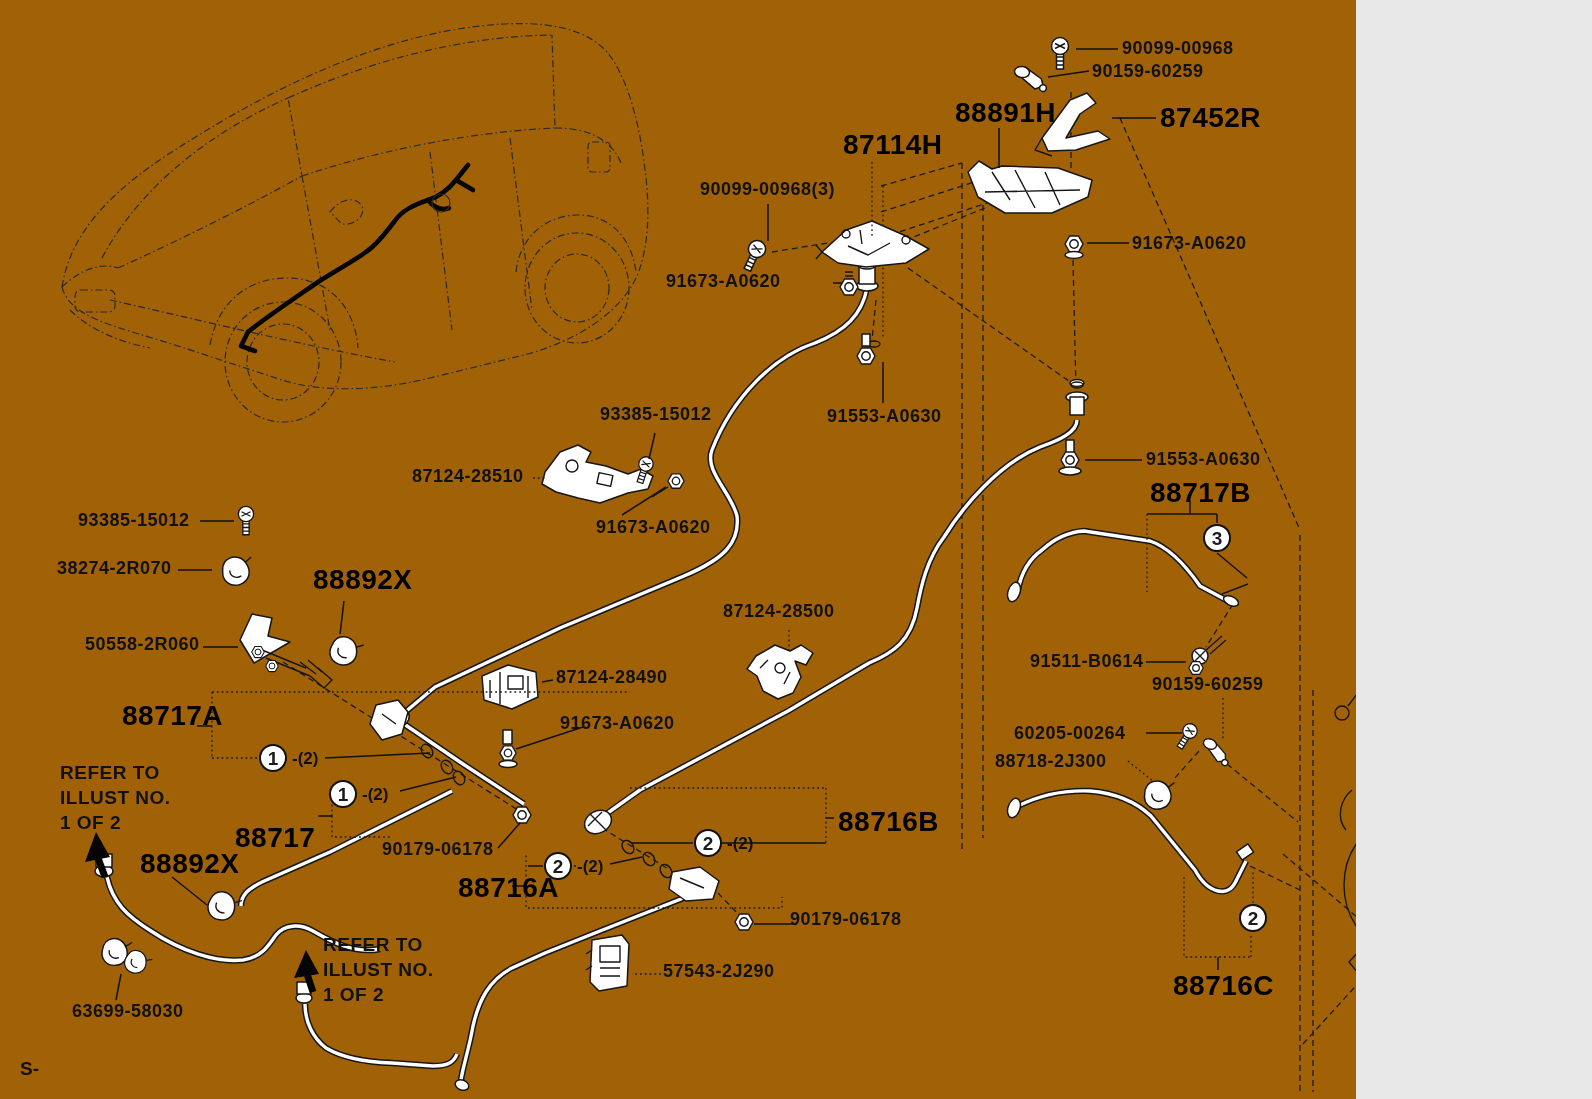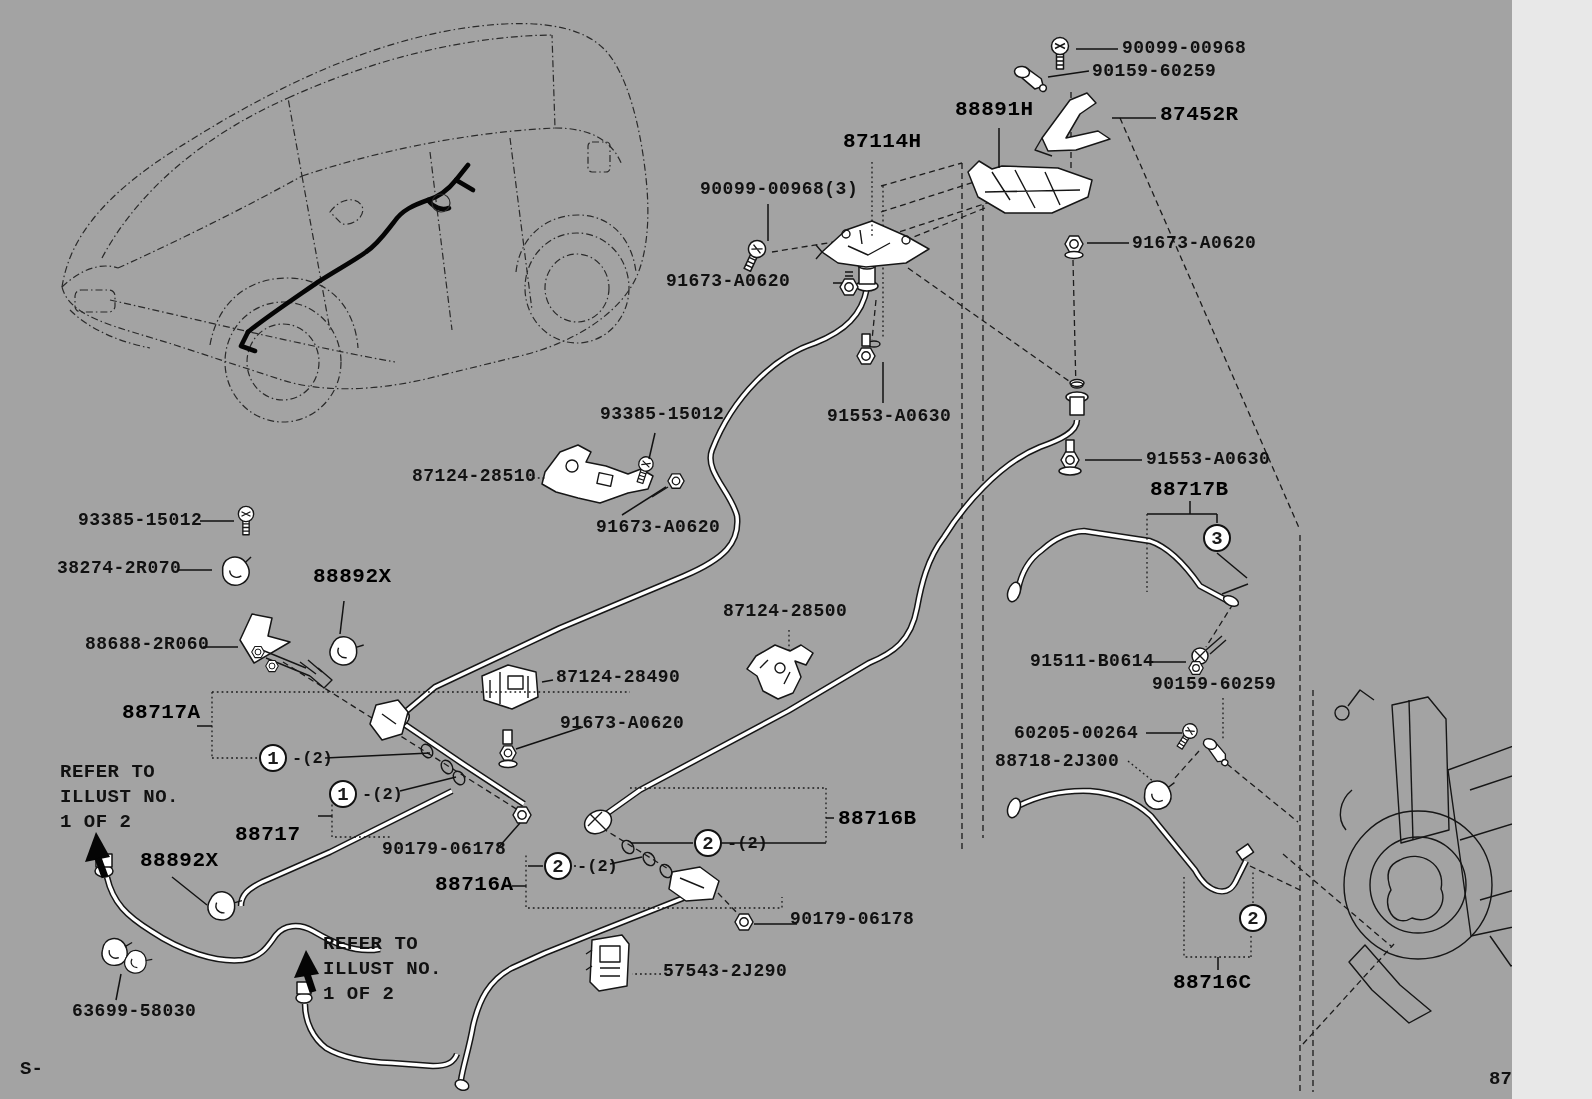--- a/index.html
+++ b/index.html
@@ -1,26 +1,26 @@
 <!DOCTYPE html>
 <html><head>
 <meta charset="utf-8">
 <style>
   html,body{margin:0;padding:0;background:#e8e8e8;}
   #stage{
-    position:relative;width:1512px;height:1099px;background:#a3a3a3;
-    font-family:Liberation Mono, monospace;color:#1b1b1b;overflow:hidden;
+    position:relative;width:1356px;height:1099px;background:#a16207;
+    font-family:Liberation Sans, sans-serif;color:#1b1b1b;overflow:hidden;
   }
   #art{position:absolute;left:0;top:0;}
   .lbl{
     position:absolute;font-size:18px;font-weight:bold;letter-spacing:0.5px;
     white-space:nowrap;color:#111;line-height:1;
   }
   .lbl-big{
-    position:absolute;font-size:21px;font-weight:bold;letter-spacing:0.5px;
+    position:absolute;font-size:28px;font-weight:bold;letter-spacing:0.5px;
     white-space:nowrap;color:#000;line-height:1;
   }
   .note{
     position:absolute;font-size:19px;font-weight:bold;line-height:25px;
     white-space:pre-line;color:#111;letter-spacing:0.5px;
   }
   .balloon{
     position:absolute;width:28px;height:28px;border:2px solid #111;border-radius:50%;
     background:#fff;font-size:19px;font-weight:bold;text-align:center;line-height:26px;
     box-sizing:border-box;
@@ -405,29 +405,29 @@
 <div class="lbl" style="left:666px;top:272px">91673-A0620</div>
 <div class="lbl" style="left:827px;top:407px">91553-A0630</div>
 <div class="lbl" style="left:1146px;top:450px">91553-A0630</div>
 <div class="lbl-big" style="left:1150px;top:479px">88717B</div>
 <div class="lbl" style="left:600px;top:405px">93385-15012</div>
 <div class="lbl" style="left:412px;top:467px">87124-28510</div>
 <div class="lbl" style="left:596px;top:518px">91673-A0620</div>
 <div class="lbl" style="left:78px;top:511px">93385-15012</div>
 <div class="lbl" style="left:57px;top:559px">38274-2R070</div>
 <div class="lbl-big" style="left:313px;top:566px">88892X</div>
-<div class="lbl" style="left:85px;top:635px">88688-2R060</div>
+<div class="lbl" style="left:85px;top:635px">50558-2R060</div>
 <div class="lbl" style="left:723px;top:602px">87124-28500</div>
 <div class="lbl" style="left:556px;top:668px">87124-28490</div>
 <div class="lbl" style="left:560px;top:714px">91673-A0620</div>
 <div class="lbl-big" style="left:122px;top:702px">88717A</div>
 <div class="lbl-big" style="left:235px;top:824px">88717</div>
 <div class="lbl" style="left:382px;top:840px">90179-06178</div>
 <div class="lbl-big" style="left:838px;top:808px">88716B</div>
-<div class="lbl-big" style="left:435px;top:874px">88716A</div>
+<div class="lbl-big" style="left:458px;top:874px">88716A</div>
 <div class="lbl" style="left:790px;top:910px">90179-06178</div>
 <div class="lbl" style="left:663px;top:962px">57543-2J290</div>
 <div class="lbl" style="left:1030px;top:652px">91511-B0614</div>
 <div class="lbl" style="left:1152px;top:675px">90159-60259</div>
 <div class="lbl" style="left:1014px;top:724px">60205-00264</div>
 <div class="lbl" style="left:995px;top:752px">88718-2J300</div>
 <div class="lbl-big" style="left:1173px;top:972px">88716C</div>
 <div class="lbl" style="left:72px;top:1002px">63699-58030</div>
 <div class="lbl-big" style="left:140px;top:850px">88892X</div>
 

